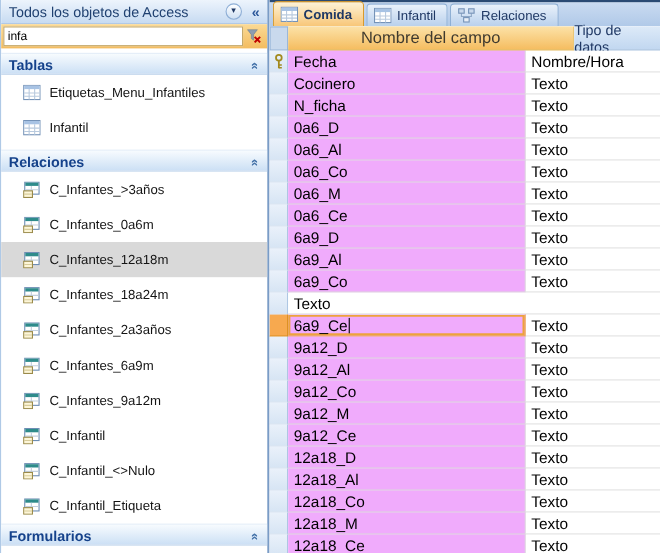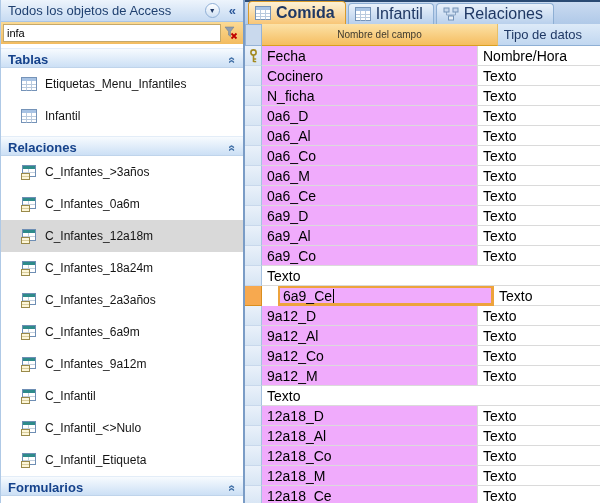--- a/index.html
+++ b/index.html
@@ -40,51 +40,51 @@
   .item.selected { background:#D9D9D9; }
   .item-icon { width:16px; height:15px; display:flex; align-items:center; }
   .item-label { white-space:nowrap; }
 
   
   .main { position:absolute; left:245px; top:0; width:355px; height:503px; overflow:hidden; }
   .tabbar { height:24px; background:linear-gradient(#CADBF1,#B0C9E8);
     border-top:2px solid #2A4A73; display:flex; align-items:flex-end; padding-left:3px; }
   .tab { height:21px; display:flex; align-items:center; gap:5px; padding:0 10px 0 6px;
     border:1px solid #8EAFD4; border-bottom:none; border-radius:4px 4px 0 0;
-    background:linear-gradient(#EAF2FB,#B9D0EC); font-size:16px; color:#1F3864;
+    background:linear-gradient(#EAF2FB,#B9D0EC); font-size:12px; color:#1F3864;
     margin-right:2px; white-space:nowrap; }
   .tab.active { height:23px; background:linear-gradient(#FDF2D7,#F8C677);
     border-color:#D99A2B; font-weight:bold; }
   .tab-icon { display:flex; align-items:center; }
 
   .grid { width:355px; height:479px; background:#fff; }
   .grid-header { display:flex; height:22px; }
   .corner { width:17px; background:#C9D9ED; border:1px solid #95B3D7; }
-  .h-name { width:236px; background:linear-gradient(#FCE2A8,#F5BD60);
+  .h-name { width:260px; background:linear-gradient(#FCE2A8,#F5BD60);
     border-bottom:1px solid #D9A021; border-right:1px solid #E7C069;
     display:flex; align-items:center; justify-content:center;
-    font-size:10px; color:#3F3A2E; }
+    font-size:15px; color:#3F3A2E; }
   .h-type { flex:1; background:linear-gradient(#DDEAF8,#C1D7F0);
     border-bottom:1px solid #8EAFD4;
     display:flex; align-items:center; justify-content:flex-end;
     padding-right:18px; font-size:13px; color:#1F3864; }
 
   .row { display:flex; height:20px; }
   .sel { width:17px; background:linear-gradient(#EAF1FA,#D7E5F4);
     border-right:1px solid #A6C1E0; border-bottom:1px solid #C8D8EC;
     display:flex; align-items:center; justify-content:center; }
   .cell-name { width:216px; border-right:1px solid #DADADA; border-bottom:1px solid #DADADA;
     display:flex; align-items:center; padding-left:5px; font-size:14px; color:#000;
     background:#f0abfc; }
   .cell-type { flex:1; border-bottom:1px solid #DADADA; display:flex; align-items:center;
     padding-left:5px; font-size:14px; color:#000; background:#fff; }
   .row.editing .sel { background:#F7A94F; border-right-color:#D98E1F;
     border-bottom-color:#D98E1F; }
   .row.editing .cell-name { box-shadow:inset 0 0 0 2px #EDA33C;
-    border-right-color:#EDA33C; border-bottom-color:#EDA33C;margin-left:16px; }
+    border-right-color:#EDA33C; border-bottom-color:#EDA33C; }
   .caret { display:none; width:1px; height:14px; background:#000; margin-left:1px; }
   .row.editing .caret { display:inline-block; }
 </style>
 </head>
 <body>
 
 <div class="app">
 
   <aside class="sidebar">
     <div class="nav-header">
@@ -530,20 +530,24 @@
       <span class="name-text">9a12_M</span>
 
     </div>
     <div class="cell-type">
       <span>Texto</span>
     </div>
   </div>
 
   <div class="row">
     <div class="sel"></div>
+    <div class="cell-name">
+      <span class="name-text">9a12_Ce</span>
+
+    </div>
     <div class="cell-type">
       <span>Texto</span>
     </div>
   </div>
 
   <div class="row">
     <div class="sel"></div>
     <div class="cell-name">
       <span class="name-text">12a18_D</span>
 

